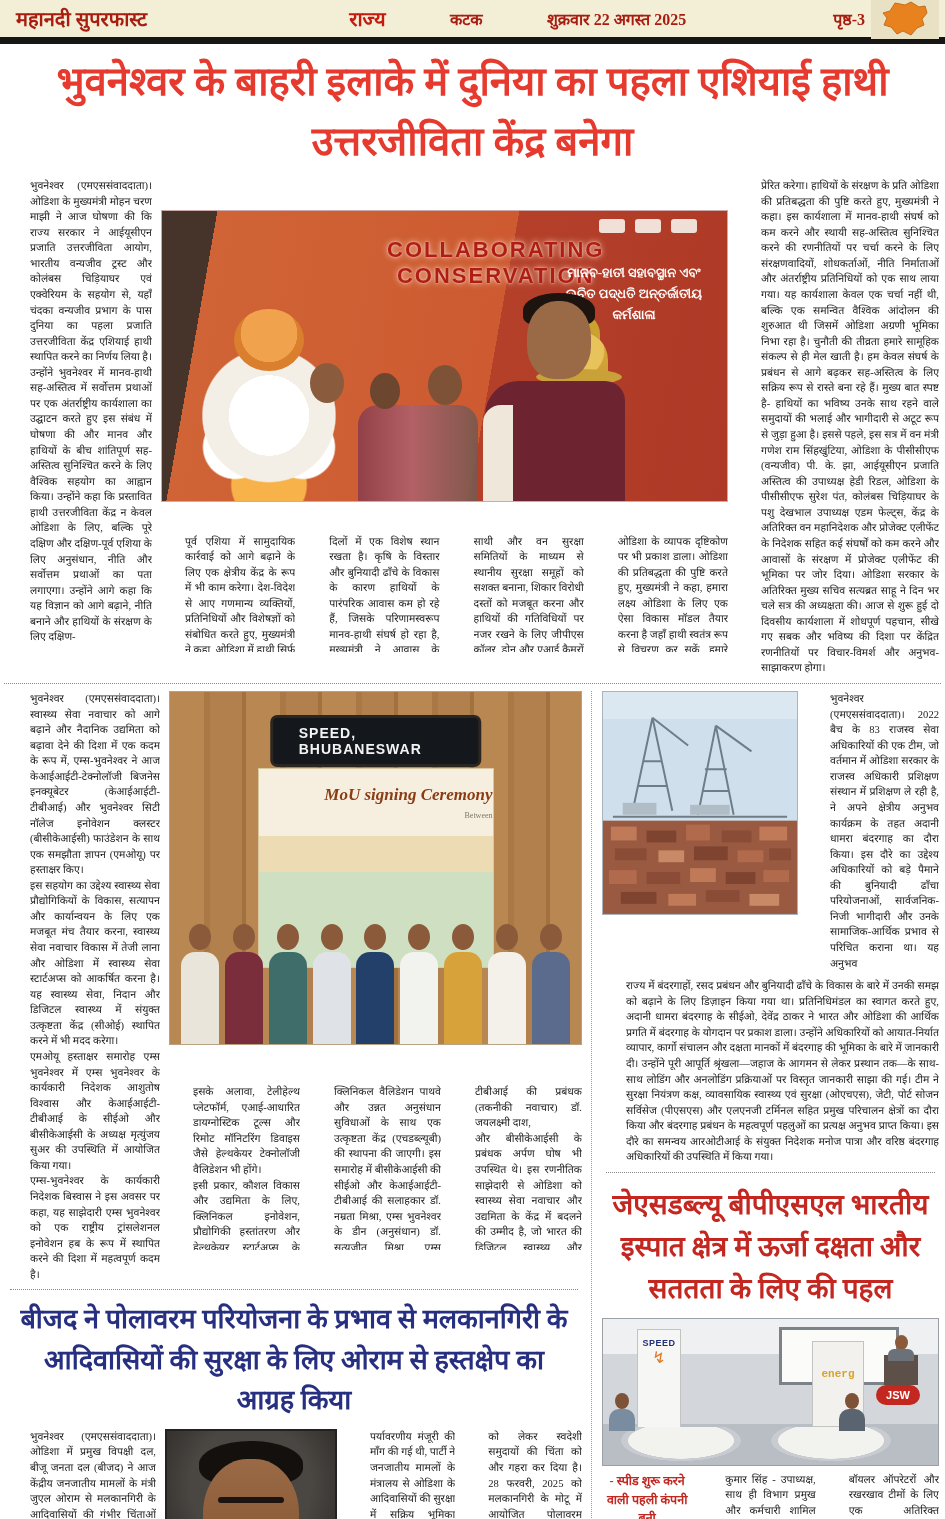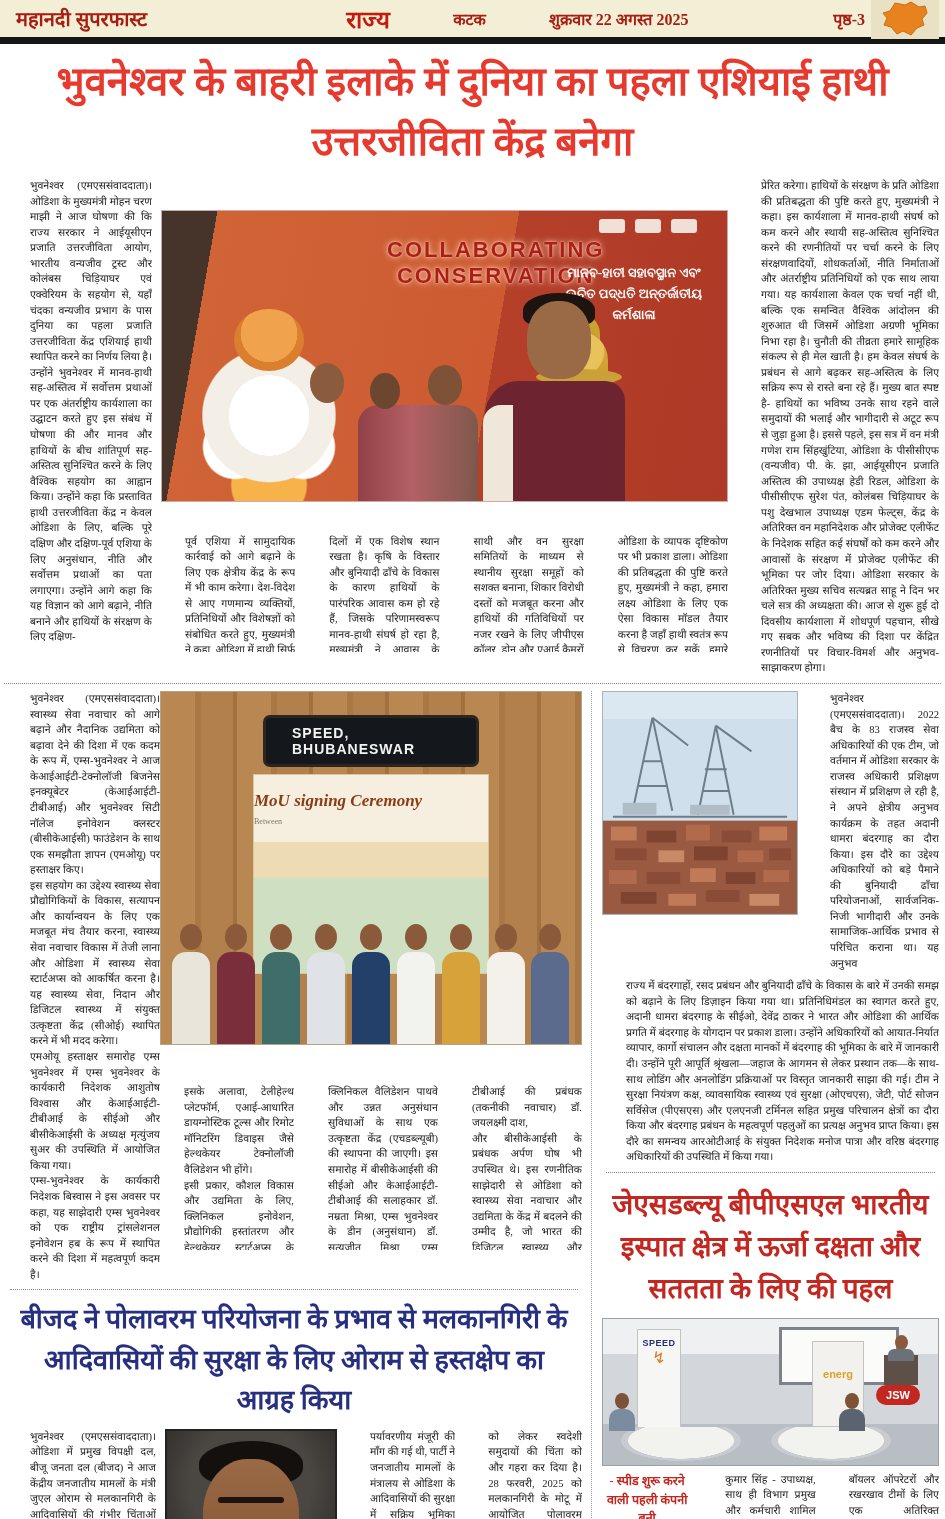--- a/index.html
+++ b/index.html
@@ -9,21 +9,21 @@
     font-family:"Liberation Serif","DejaVu Sans",serif;
     overflow:hidden; position:relative;
   }
   
   .masthead{
     display:flex; align-items:center; background:#f3eed6;
     height:44px; padding:0 6px 0 16px; border-bottom:7px solid #161616;
   }
   .m-name{color:#a71d10;font-weight:bold;font-size:20px;white-space:nowrap;}
   .m-sp1{flex:2.2}.m-sp2{flex:.7}.m-sp3{flex:.7}.m-sp4{flex:1.6}
-  .m-section{color:#c41b0e;font-weight:bold;font-size:24px;}
+  .m-section{color:#c41b0e;font-weight:bold;font-size:20px;}
   .m-city,.m-date,.m-page{color:#a71d10;font-weight:bold;font-size:16px;white-space:nowrap;}
   .m-map{width:68px;height:40px;background:#e9e1c4;display:flex;align-items:center;justify-content:center;margin-left:6px;}
   
   .h-red-main{
     color:#e63a2e; font-size:40px; font-weight:bold; text-align:center;
     line-height:1.5; padding:8px 18px 6px;
   }
   .h-blue{ color:#272f80; font-weight:bold; text-align:center; line-height:1.5; }
   .h-red{ color:#c32720; font-weight:bold; text-align:center; line-height:1.5; }
   
@@ -70,32 +70,32 @@
   .p1-man .hair{position:absolute; right:36px; top:-8px; width:72px; height:34px; background:#1d1410; border-radius:50% 50% 30% 30%;}
   .p1-man .body{position:absolute; right:6px; bottom:0; width:140px; height:120px; background:#6d2330; border-radius:34px 20px 0 0;}
   .p1-man .kurta{position:absolute; right:118px; bottom:0; width:30px; height:96px; background:#efe7da; border-radius:18px 0 0 0;}
   .p1-head2{position:absolute; left:266px; bottom:96px; width:34px; height:40px; background:#7d5236; border-radius:50%; box-shadow:-60px 6px 0 -2px #6d4630, -118px -2px 0 0 #8a5b3c;}
   .p1-sari{position:absolute; left:196px; bottom:0; width:120px; height:96px; background:linear-gradient(90deg,#8c3d4a,#b0616b 45%,#76584e); border-radius:20px 20px 0 0; opacity:.9;}
   
   .row2{display:flex; padding:0 6px; gap:10px;}
   .row2-left{width:586px; flex:0 0 auto; border-right:1px dotted #9a9a9a; padding-right:9px;}
   .row2-right{flex:1; min-width:0;}
   .a2-h{font-size:30px; padding:2px 4px 8px;}
-  .a2-grid{display:grid; grid-template-columns:154px 1fr; }
+  .a2-grid{display:grid; grid-template-columns:154px 1fr; column-gap:9px;}
   .a2-left{grid-column:1; grid-row:1/3;}
   .a2-under{grid-column:2; grid-row:2; display:flex; gap:10px; margin-top:7px; height:166px; overflow:hidden;}
   .a2-under .bt{flex:1;}
   .photo2{position:relative; height:354px; overflow:hidden; border:1px solid #b9a284;
     background:repeating-linear-gradient(90deg,#b88752 0 34px,#aa7844 34px 40px,#b2804c 40px 72px,#a1713f 72px 76px);}
   .p2-sign{position:absolute; top:26px; left:50%; transform:translateX(-50%);
     background:#14181c; color:#f3f3f3; font-family:"Liberation Sans",sans-serif;
     font-weight:bold; font-size:14px; letter-spacing:1px; padding:7px 26px; border-radius:4px;
     box-shadow:0 0 0 3px #2c2620;}
-  .p2-banner{position:absolute; top:82px; left:50%; transform:translateX(-50%); width:236px; height:200px;
-    background:linear-gradient(#f6efdf 0 34%, #eddbb4 34% 52%, #cfe0c2 52% 100%); border:1px solid #d8c79f; text-align:left;}
+  .p2-banner{position:absolute; top:76px; left:50%; transform:translateX(-50%); width:236px; height:200px;
+    background:linear-gradient(#f6efdf 0 34%, #eddbb4 34% 52%, #cfe0c2 52% 100%); border:1px solid #d8c79f; text-align:right;}
   .p2-banner .t1{margin-top:16px; color:#8a3c14; font-size:17px; font-style:italic; font-weight:bold;}
   .p2-banner .t2{margin-top:6px; color:#7b7b6a; font-size:8px;}
   .p2-people{position:absolute; bottom:0; left:0; right:0; height:150px; display:flex; justify-content:space-around; align-items:flex-end; padding:0 8px;}
   .person{width:38px; position:relative;}
   .person .ph{width:22px;height:26px;background:#8a5a3a;border-radius:50%;margin:0 auto 2px;}
   .person .pb{height:92px;border-radius:14px 14px 0 0;}
   
   .a3-h{font-size:26px; padding:0 2px 6px;}
   .a3-row{display:flex; gap:8px;}
   .photo3{width:196px; height:224px; flex:0 0 auto; border:1px solid #a9b4bd; position:relative; overflow:hidden;
@@ -106,21 +106,21 @@
   
   .a4-h{font-size:28px; padding:4px 0 8px;}
   .photo4{position:relative; height:148px; border:1px solid #9aa0a6; overflow:hidden;
     background:linear-gradient(#eef0f2 0 24%, #d3d7db 24% 72%, #b9bec4 72% 100%);}
   .p4-screen{position:absolute; top:8px; left:176px; width:120px; height:58px; background:#fbfbf9; border:3px solid #7d8288; text-align:center;}
   .p4-runner{display:inline-block; margin-top:6px; color:#e07820; font-size:26px; font-weight:bold; font-family:"DejaVu Sans",sans-serif;}
   .p4-banner{position:absolute; top:10px; left:34px; width:44px; height:104px; background:#f6f6f4; border:1px solid #c3c3c3; text-align:center;}
   .p4-banner .sp{display:block; margin-top:8px; color:#22307a; font-family:"Liberation Sans",sans-serif; font-weight:bold; font-size:9px; letter-spacing:.5px;}
   .p4-banner .rn{color:#e07820; font-size:16px;}
   .p4-banner2{position:absolute; top:22px; right:74px; width:52px; height:86px; background:#f2f1ee; border:1px solid #c3c3c3; text-align:center;}
-  .p4-banner2 .en{display:block; margin-top:26px; color:#d8a22a; font-size:11px; font-weight:bold; font-family:Liberation Sans, sans-serif;}
+  .p4-banner2 .en{display:block; margin-top:26px; color:#d8a22a; font-size:11px; font-weight:bold; font-family:Liberation Mono, monospace;}
   .p4-jsw{position:absolute; right:18px; top:66px; width:44px; height:20px; background:#c22820; color:#fff; font-family:"Liberation Sans",sans-serif; font-weight:bold; font-size:11px; text-align:center; line-height:20px; border-radius:10px;}
   .p4-podium{position:absolute; right:20px; top:36px; width:34px; height:30px; background:#5c5048;}
   .p4-manhead{position:absolute; right:30px; top:16px; width:13px; height:15px; background:#8a5a3a; border-radius:50%;}
   .p4-manbody{position:absolute; right:24px; top:30px; width:26px; height:12px; background:#6b7178; border-radius:6px 6px 0 0;}
   .p4-table{position:absolute; bottom:4px; width:120px; height:34px; background:radial-gradient(ellipse at 50% 40%, #f2f2ef 0 62%, #c8ccd0 63% 70%, transparent 71%);}
   .p4-sitter{position:absolute; bottom:34px; width:26px; height:38px;}
   .p4-sitter .h{width:14px;height:16px;background:#7d5236;border-radius:50%;margin:0 auto;}
   .p4-sitter .b{width:26px;height:22px;border-radius:10px 10px 0 0;}
   .a4-cols{display:flex; gap:9px; margin-top:6px; height:330px; overflow:hidden;}
   .a4-cols .col{flex:1; min-width:0;}

